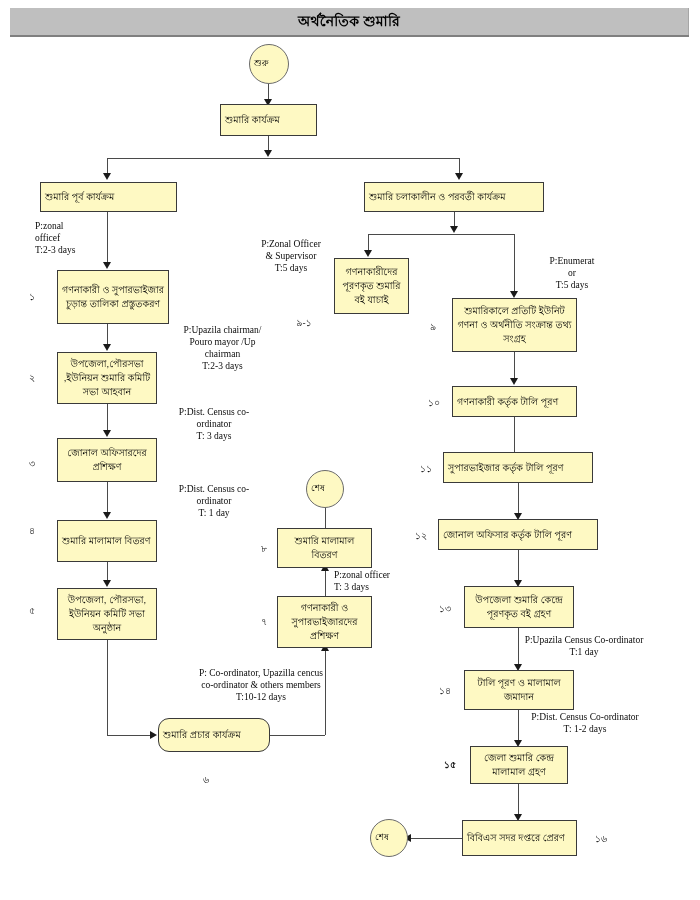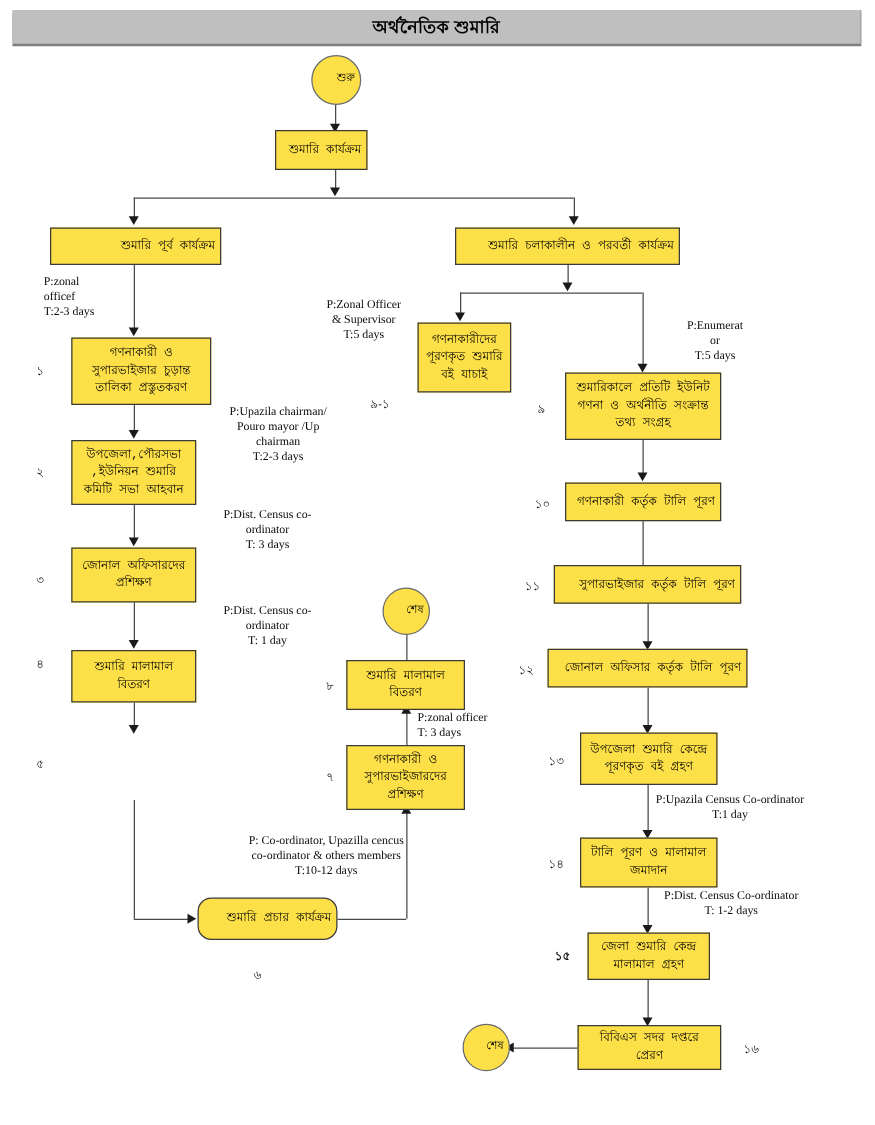--- a/index.html
+++ b/index.html
@@ -34,26 +34,26 @@
     font-weight: bold;
     color: #000;
     letter-spacing: .3px;
   }
 
   
   .node {
     position: absolute;
     box-sizing: border-box;
     border: 1px solid #3a3a3a;
-    background: #fde047;
+    background: #fef9c3;
     display: flex;
     align-items: center;
-    justify-content: flex-end;
+    justify-content: flex-start;
     text-align: center;
-    font-family: Liberation Mono, monospace;
+    font-family: Liberation Sans, sans-serif;
     font-size: 9.5px;
     line-height: 1.45;
     color: #000;
     padding: 2px 4px;
   }
   .node.term {
     border-radius: 50%;
     border: 1px solid #6b6b6b;
     font-size: 9px;
   }
@@ -103,21 +103,21 @@
     <span class="ttext">অর্থনৈতিক শুমারি</span>
   </div>
 
   <div class="node term" style="left:249px; top:44px; width:40px; height:40px;">
     <span>শুরু</span>
   </div>
 
   <div class="ln v" style="left:268px; top:84px; height:18px;"></div>
   <div class="ar down" style="left:264px; top:99px;"></div>
 
-  <div class="node" style="left:220px; top:104px; width:74px; height:32px;">
+  <div class="node" style="left:220px; top:104px; width:97px; height:32px;">
     <span>শুমারি কার্যক্রম</span>
   </div>
 
   <div class="ln v" style="left:268px; top:136px; height:16px;"></div>
   <div class="ar down" style="left:264px; top:150px;"></div>
 
   <div class="ln h" style="left:107px; top:158px; width:352px;"></div>
   <div class="ln v" style="left:107px; top:158px; height:18px;"></div>
   <div class="ar down" style="left:103px; top:173px;"></div>
   <div class="ln v" style="left:459px; top:158px; height:18px;"></div>
@@ -172,20 +172,23 @@
 T: 1 day</div>
 
   <div class="node" style="left:57px; top:520px; width:100px; height:42px;">
     <span>শুমারি মালামাল বিতরণ</span>
   </div>
   <div class="num" style="left:24px; top:524px; width:16px;">৪</div>
 
   <div class="ln v" style="left:107px; top:562px; height:22px;"></div>
   <div class="ar down" style="left:103px; top:580px;"></div>
 
+  <div class="node" style="left:57px; top:588px; width:100px; height:52px;">
+    <span>উপজেলা, পৌরসভা, ইউনিয়ন কমিটি সভা অনুষ্ঠান</span>
+  </div>
   <div class="num" style="left:24px; top:604px; width:16px;">৫</div>
 
   <div class="ln v" style="left:107px; top:640px; height:95px;"></div>
   <div class="ln h" style="left:107px; top:735px; width:44px;"></div>
   <div class="ar right" style="left:150px; top:731px;"></div>
 
   <div class="ann" style="left:148px; top:668px; width:226px;">P: Co-ordinator, Upazilla cencus
 co-ordinator &amp;  others members
 T:10-12 days</div>
 

